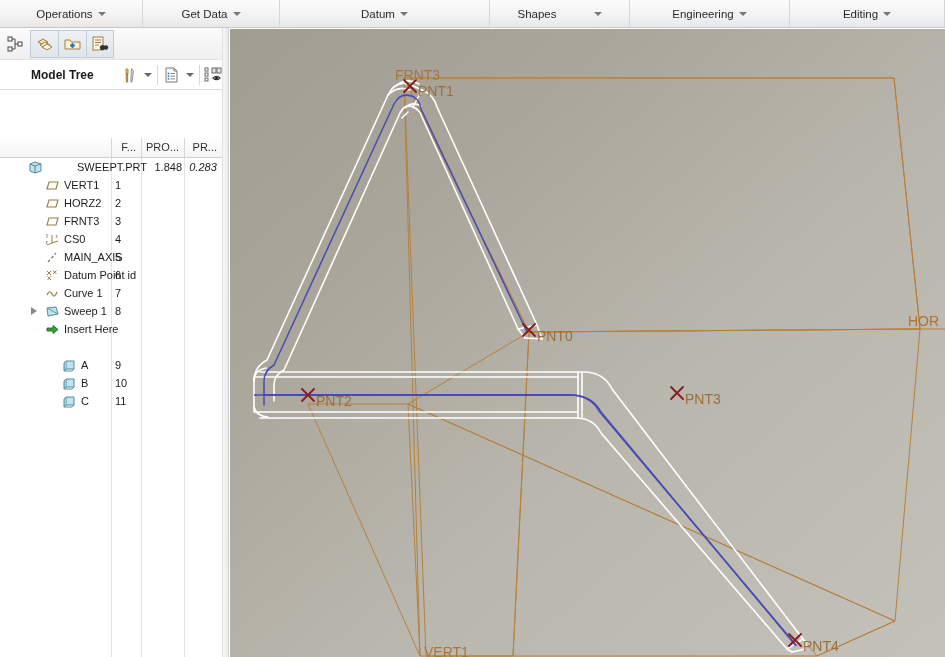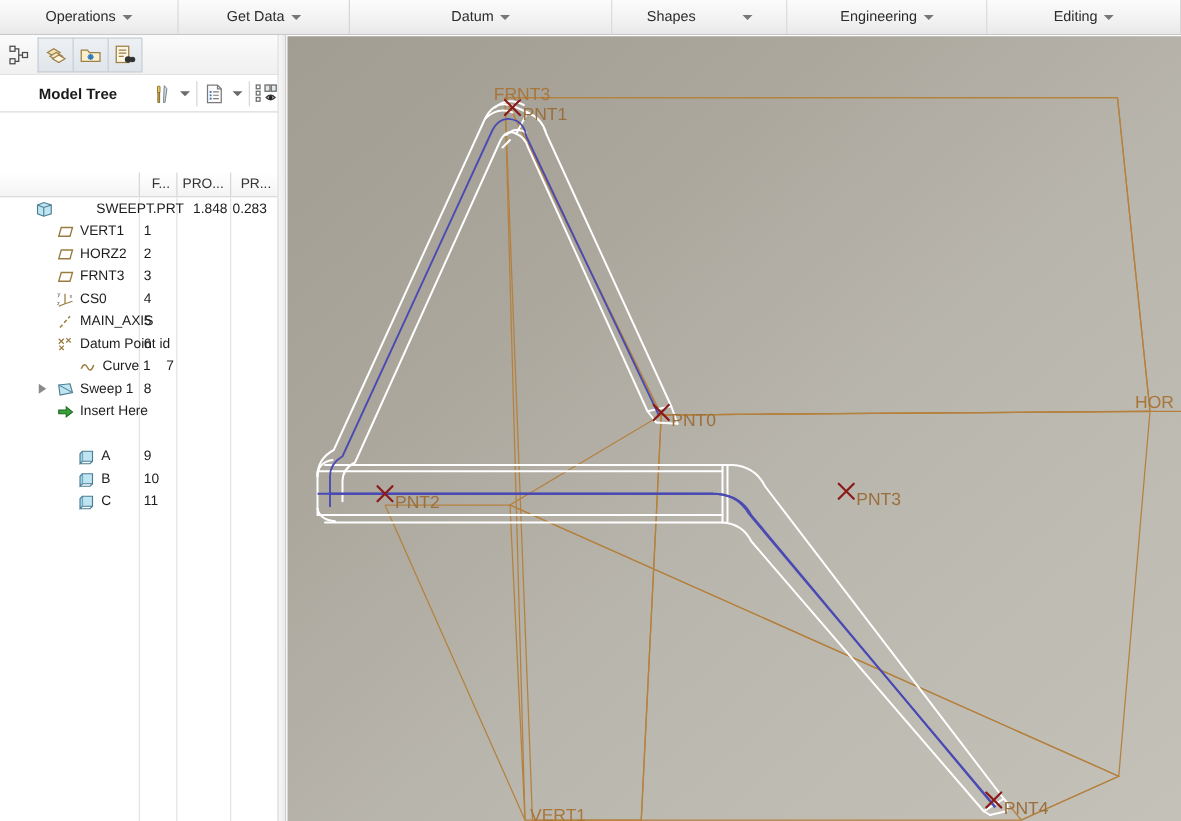--- a/index.html
+++ b/index.html
@@ -352,21 +352,21 @@
     <div class="tree-vline" style="left:141px;"></div>
     <div class="tree-vline" style="left:184px;"></div>
     <div class="tree-vline" style="left:222px;"></div>
   <div class="tree-row" style="top: 0px;">
         <div class="tr-icon" style="left: 28px;"><svg width="15" height="15" viewBox="0 0 15 15">
             <path d="M2 4 L7 2 L13 4 L13 11 L7 13 L2 11 Z" fill="#bfe4f2" stroke="#4a7d92" stroke-width="0.9"></path>
             <path d="M2 4 L7 6 L13 4 M7 6 L7 13" fill="none" stroke="#4a7d92" stroke-width="0.9"></path>
           </svg></div>
         <div class="tr-label" style="left: 47px; margin-left: 30px;">SWEEPT.PRT</div>
         <div class="tr-num" style="left: 144px; width: 38px; text-align: right;">1.848</div>
-        <div class="tr-num" style="left: 186px; width: 34px; text-align: left;">0.283</div>
+        <div class="tr-num" style="left: 186px; width: 34px; text-align: center; font-style: italic;">0.283</div>
       </div>
       <div class="tree-row" style="top: 18px;">
         <div class="tr-icon" style="left: 45px;"><svg width="15" height="15" viewBox="0 0 15 15">
             <path d="M4 4 L13 4 L11 11 L2 11 Z" fill="none" stroke="#9a7c3e" stroke-width="1.1"></path>
           </svg></div>
         <div class="tr-label" style="left: 64px;">VERT1</div>
         <div class="tr-num" style="left: 115px;">1</div>
       </div>
       <div class="tree-row" style="top: 36px;">
         <div class="tr-icon" style="left: 45px;"><svg width="15" height="15" viewBox="0 0 15 15">
@@ -403,21 +403,21 @@
       </div>
       <div class="tree-row" style="top: 108px;">
         <div class="tr-icon" style="left: 45px;"><svg width="15" height="15" viewBox="0 0 15 15">
             <path d="M2 3 L6 7 M6 3 L2 7" stroke="#9a7c3e" stroke-width="1"></path>
             <path d="M8 2.5 L11.5 6 M11.5 2.5 L8 6" stroke="#9a7c3e" stroke-width="1"></path>
             <path d="M2.5 8.5 L6 12 M6 8.5 L2.5 12" stroke="#9a7c3e" stroke-width="1"></path>
           </svg></div>
         <div class="tr-label" style="left: 64px;">Datum Point id</div>
         <div class="tr-num" style="left: 115px;">6</div>
       </div>
-      <div class="tree-row" style="top: 126px; margin-left: 18px;">
+      <div class="tree-row" style="top: 126px;">
         <div class="tr-icon" style="left: 45px;"><svg width="15" height="15" viewBox="0 0 15 15">
             <path d="M2 9 Q4.5 3 7 8 Q9.5 13 12 6" fill="none" stroke="#9a7c3e" stroke-width="1.2"></path>
           </svg></div>
         <div class="tr-label" style="left: 64px;">Curve 1</div>
         <div class="tr-num" style="left: 115px;">7</div>
       </div>
       <div class="tree-row" style="top: 144px;">
         <div class="tr-arrow collapsed" style="left: 31px;"></div>
         <div class="tr-icon" style="left: 45px;"><svg width="15" height="15" viewBox="0 0 15 15">
             <path d="M2 4 L11 3 L13 10 L3 12 Z" fill="#bfe4f2" stroke="#4a7d92" stroke-width="0.9"></path>

